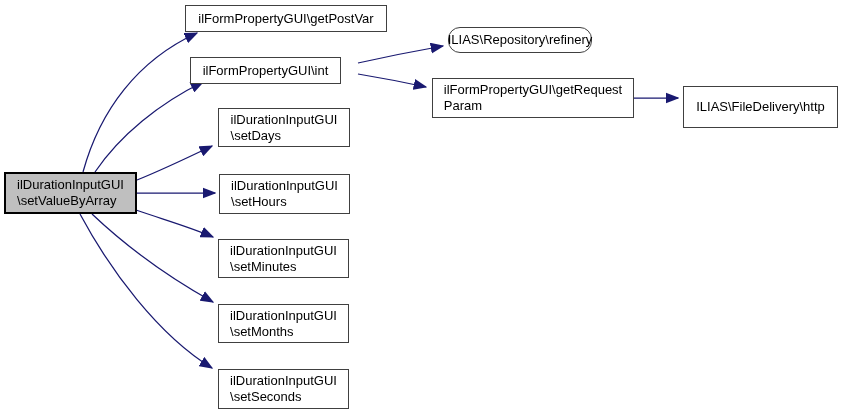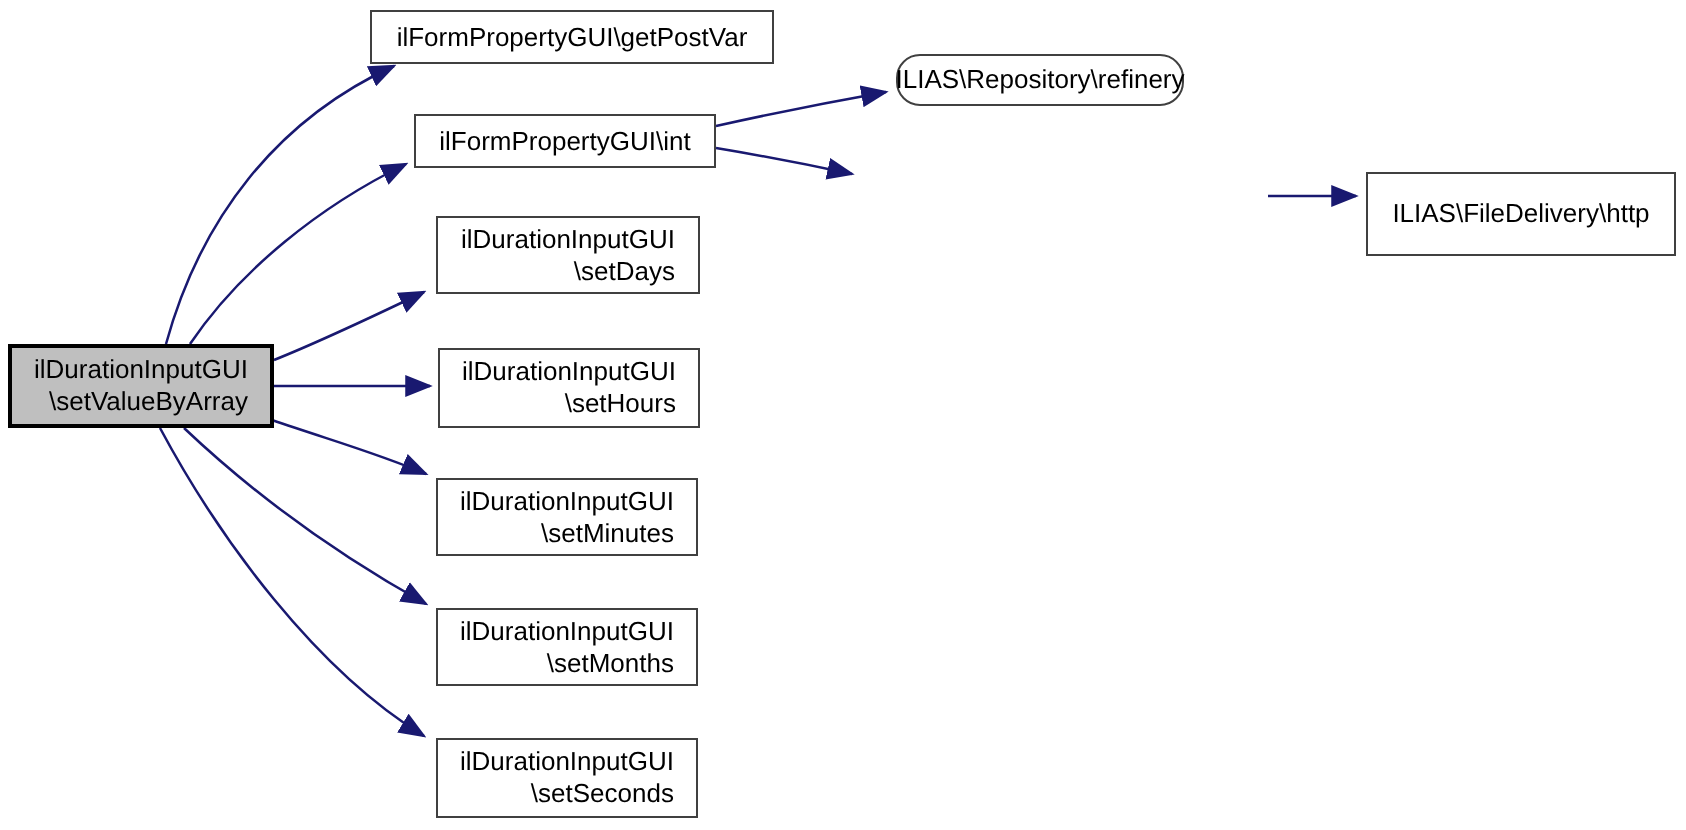--- a/index.html
+++ b/index.html
@@ -17,21 +17,21 @@
     pointer-events: none;
   }
   .edge { fill: none; stroke: var(--edge, #191970); stroke-width: 1.25; }
   .arrowhead { fill: var(--edge, #191970); stroke: none; }
   .node {
     position: absolute; box-sizing: border-box;
     border: 1px solid var(--node-border, #404040);
     background: var(--node-fill, #ffffff);
     color: var(--text, #000000);
     display: flex; align-items: center; justify-content: center;
-    text-align: right; font-size: 13px; line-height: 1.22;
+    text-align: left; font-size: 13px; line-height: 1.22;
     white-space: pre-line; cursor: pointer;
   }
   .node.root {
     background: var(--root-fill, #bfbfbf);
     border: 2px solid var(--root-border, #000000);
     cursor: default;
   }
 </style>
 </head>
 <body>
@@ -54,24 +54,26 @@
     <path class="edge" d="M 358 63 C 385 57, 415 51, 443 46" marker-end="url(#arrow)"></path>
     <path class="edge" d="M 358 74 C 382 78, 403 82, 426 87" marker-end="url(#arrow)"></path>
     <path class="edge" d="M 634 98 L 678 98" marker-end="url(#arrow)"></path>
   </svg>
 
   <div class="node root" style="left:4px; top:172px; width:133px; height:42px;">ilDurationInputGUI
 \setValueByArray</div>
 
   <div class="node" style="left:185px; top:5px; width:202px; height:27px;">ilFormPropertyGUI\getPostVar</div>
 
-  <div class="node" style="left:207px; top:57px; width:151px; height:27px;">ilFormPropertyGUI\int</div>
+  <div class="node" style="left:190px; top:57px; width:151px; height:27px;">ilFormPropertyGUI\int</div>
 
   <div class="node" style="left:448px; top:27px; width:144px; height:26px;border-radius:12px;">ILIAS\Repository\refinery</div>
 
+  <div class="node" style="left:432px; top:78px; width:202px; height:40px;">ilFormPropertyGUI\getRequest
+Param</div>
 
   <div class="node" style="left:683px; top:86px; width:155px; height:42px;">ILIAS\FileDelivery\http</div>
 
   <div class="node" style="left:218px; top:108px; width:132px; height:39px;">ilDurationInputGUI
 \setDays</div>
 
   <div class="node" style="left:219px; top:174px; width:131px; height:40px;">ilDurationInputGUI
 \setHours</div>
 
   <div class="node" style="left:218px; top:239px; width:131px; height:39px;">ilDurationInputGUI

